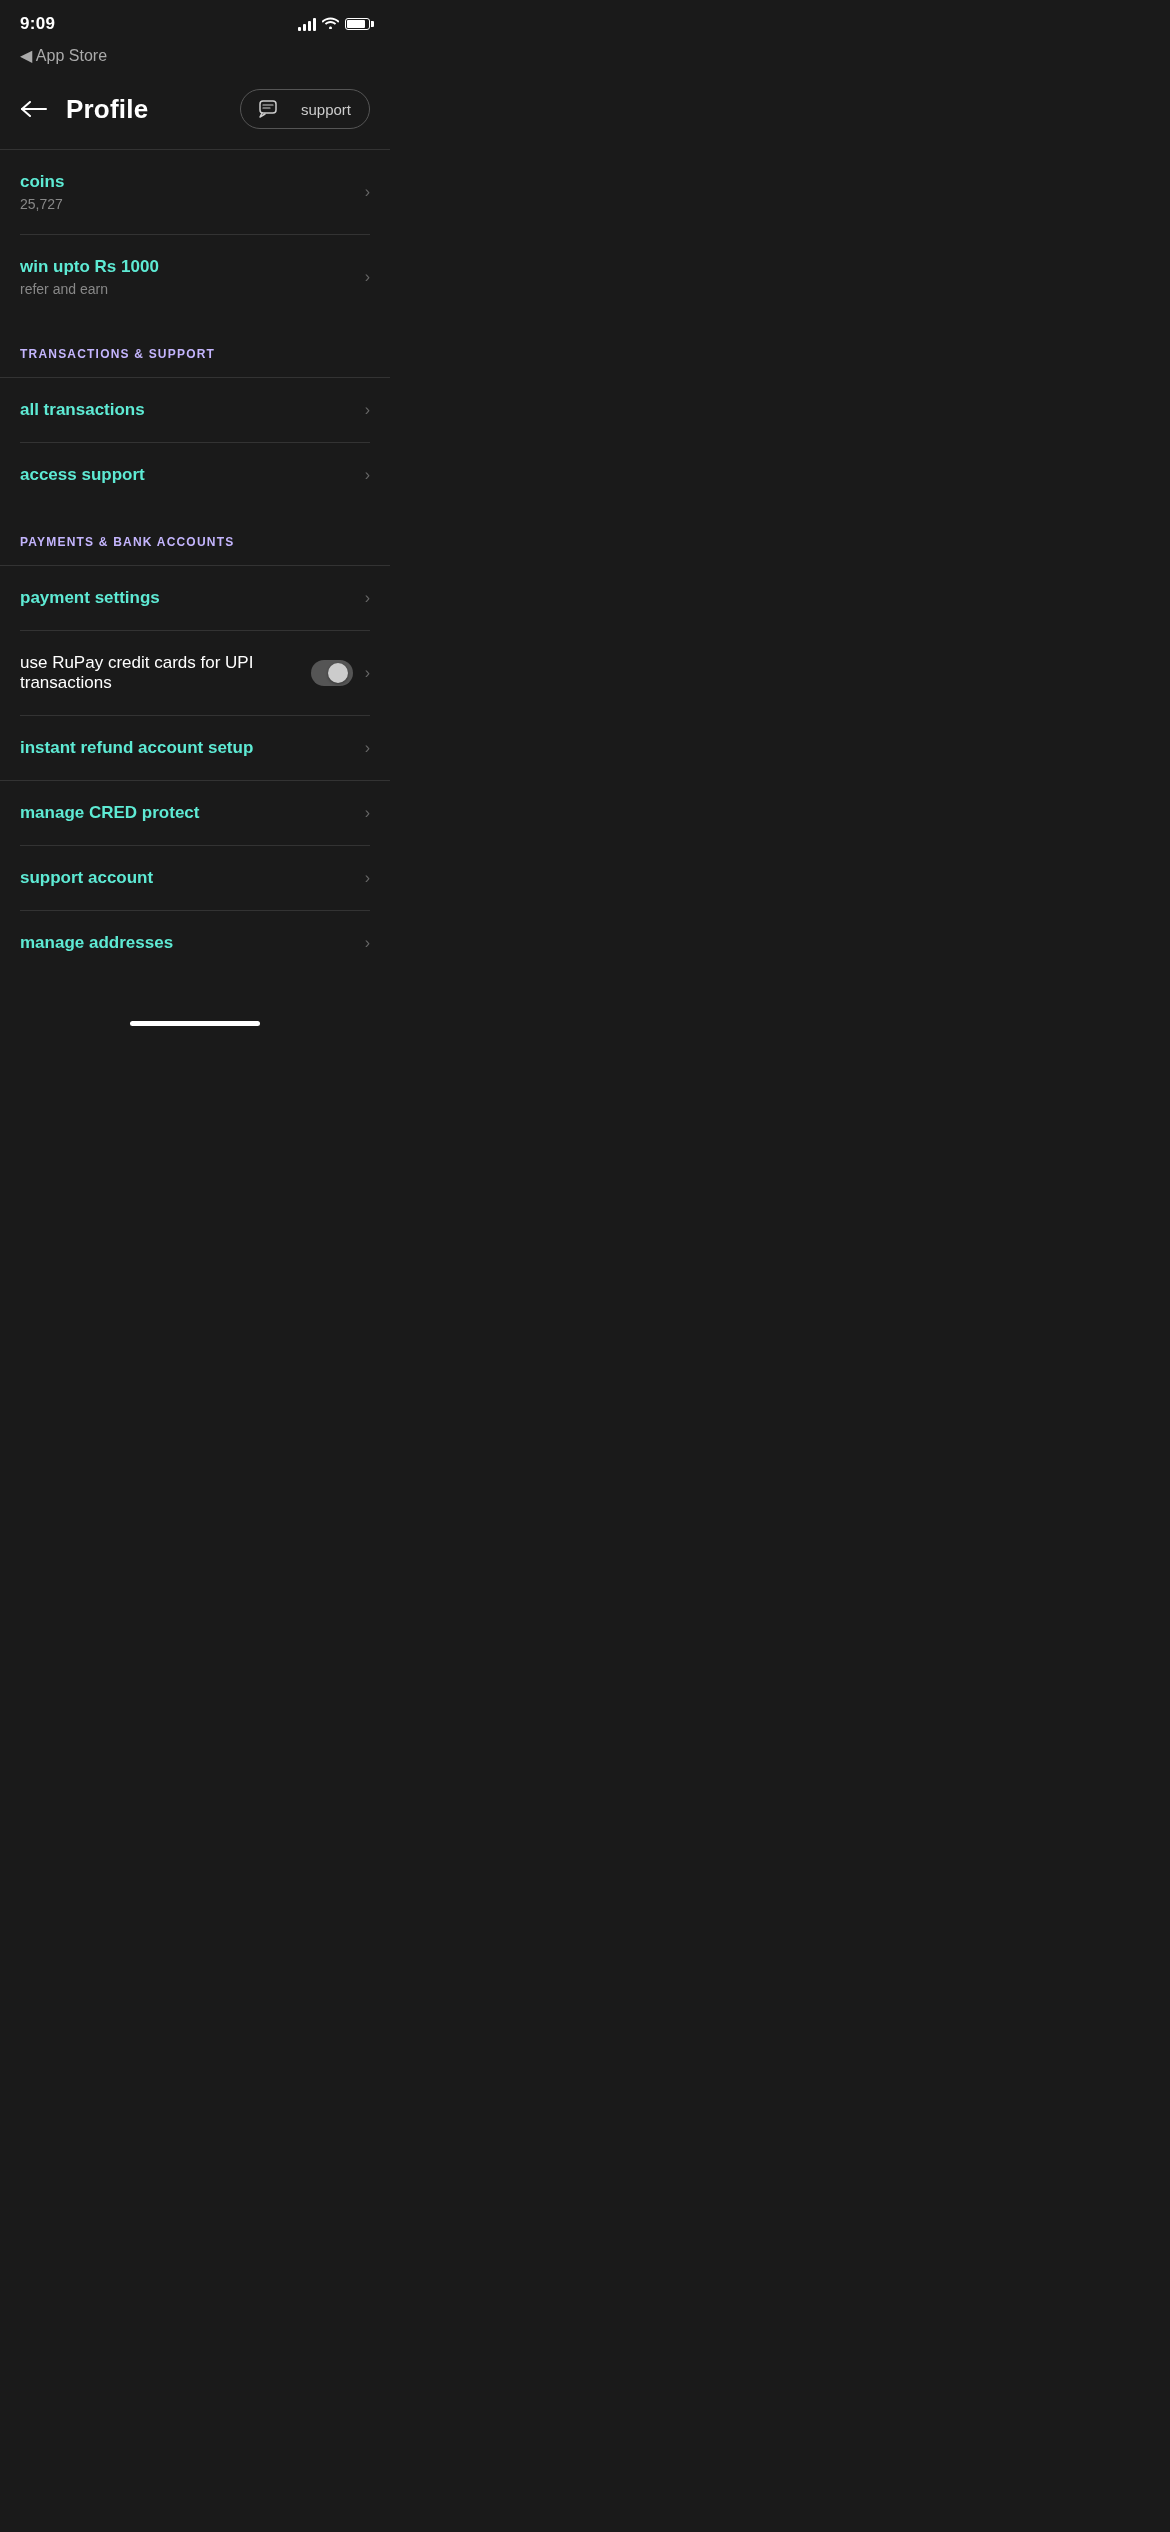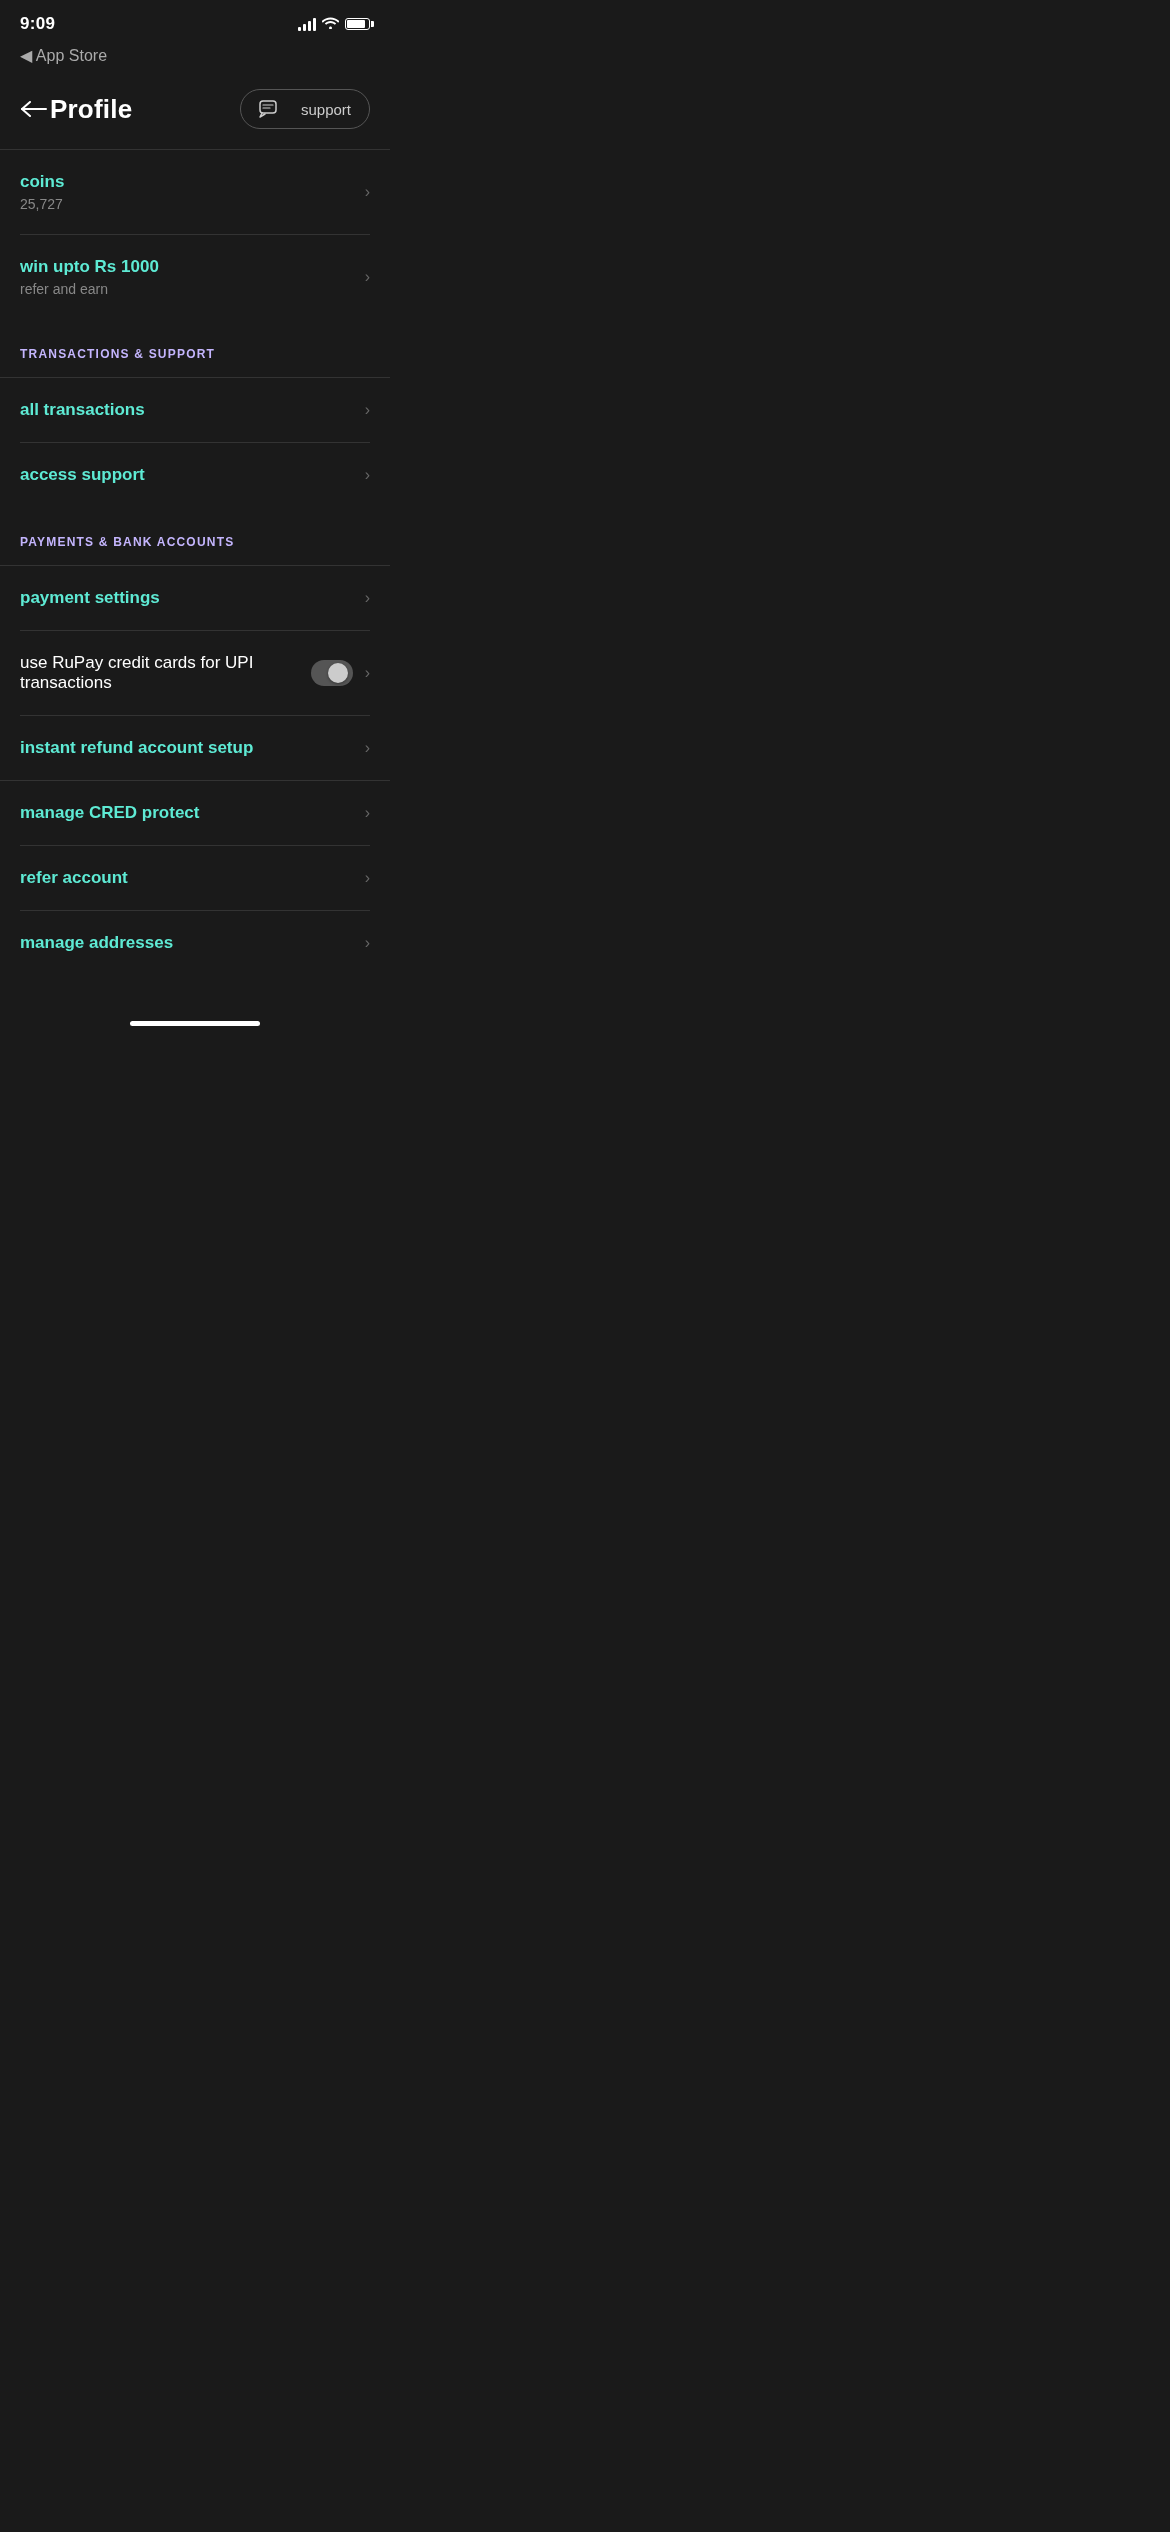--- a/index.html
+++ b/index.html
@@ -107,21 +107,21 @@
       display: flex;
       justify-content: space-between;
       align-items: center;
       padding: 16px 20px 20px 20px;
       background: #1a1a1a;
     }
 
     .header-left {
       display: flex;
       align-items: center;
-      gap: 2px;
+      gap: 18px;
     }
 
     .back-arrow {
       display: flex;
       align-items: center;
       color: #ffffff;
     }
 
     .back-arrow svg {
       width: 28px;
@@ -388,21 +388,21 @@
   <div class="divider-full"></div>
 
   <div class="list-item">
     <span class="list-item-title">manage CRED protect</span>
     <span class="chevron-right">›</span>
   </div>
 
   <div class="divider"></div>
 
   <div class="list-item">
-    <span class="list-item-title">refer account</span>
+    <span class="list-item-title">support account</span>
     <span class="chevron-right">›</span>
   </div>
 
   <div class="divider"></div>
 
   <div class="list-item">
     <span class="list-item-title">manage addresses</span>
     <span class="chevron-right">›</span>
   </div>
 

